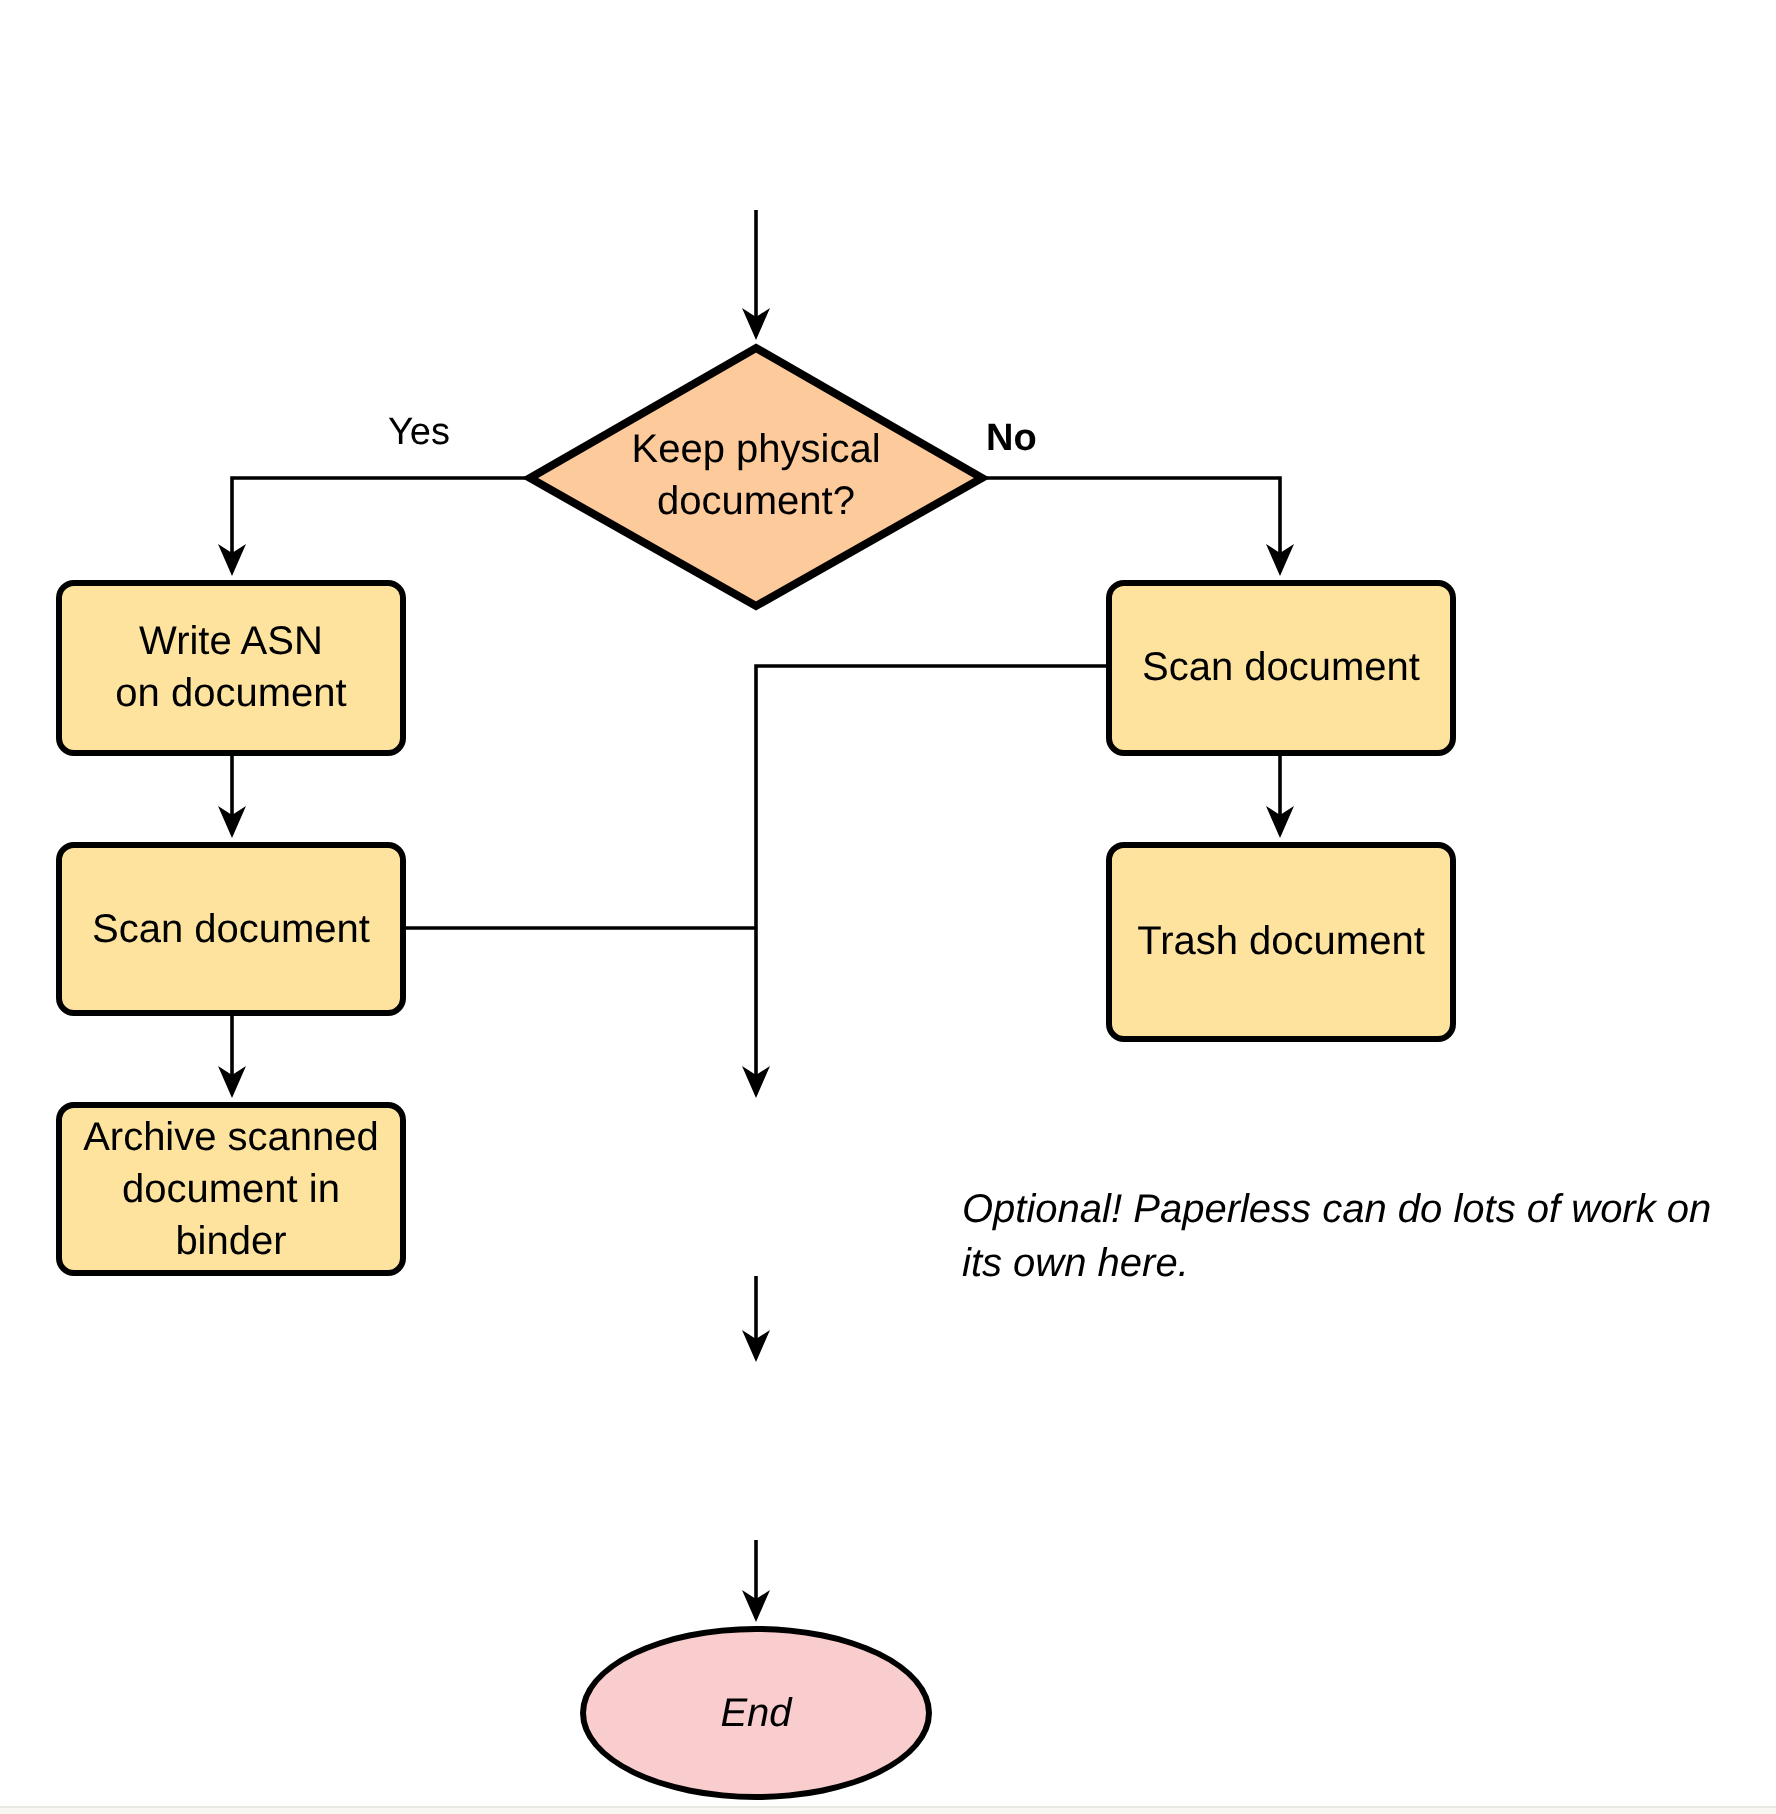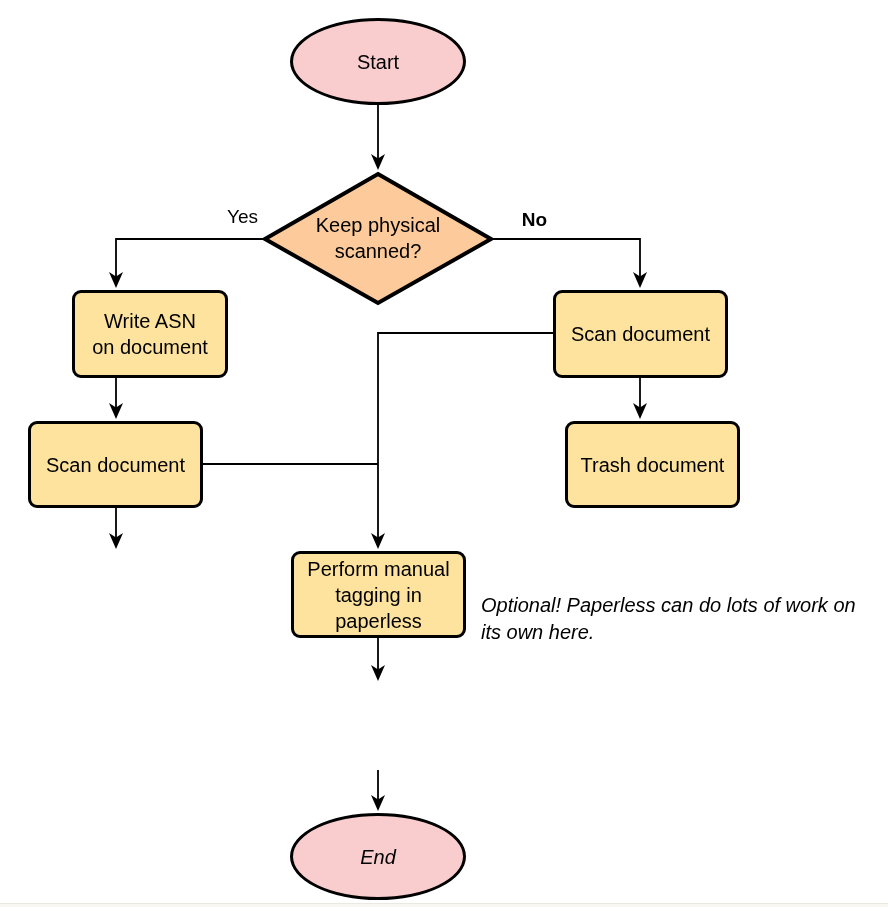--- a/index.html
+++ b/index.html
@@ -47,21 +47,21 @@
   .decision-label {
     background: transparent;
     border: none;
   }
   .edge-label {
     position: absolute;
     z-index: 2;
     font-size: 19px;
     line-height: 1;
     color: #000000;
-    text-align: right;
+    text-align: left;
   }
   .annotation {
     position: absolute;
     z-index: 2;
     left: 481px;
     top: 592px;
     width: 410px;
     font-size: 20px;
     line-height: 1.35;
     font-style: italic;
@@ -75,25 +75,25 @@
     top: 903px;
     width: 888px;
     height: 4px;
     background: #f9f7f2;
     border-top: 1px solid #eae8e3;
   }
 
   
   #node-start        { left: 290px; top: 18px;  width: 176px; height: 87px; }
   #node-decision     { left: 288px; top: 200px; width: 180px; height: 76px; }
-  #node-write-asn    { left: 28px;  top: 290px; width: 156px; height: 88px; margin-left: 44px; }
+  #node-write-asn    { left: 28px;  top: 290px; width: 175px; height: 88px; }
   #node-scan-left    { left: 28px;  top: 421px; width: 175px; height: 87px; }
   #node-archive      { left: 28px;  top: 551px; width: 175px; height: 87px; }
   #node-scan-right   { left: 553px; top: 290px; width: 175px; height: 88px; }
-  #node-trash        { left: 553px; top: 421px; width: 175px; height: 87px; margin-left: 12px; }
+  #node-trash        { left: 553px; top: 421px; width: 175px; height: 100px; }
   #node-tagging      { left: 291px; top: 551px; width: 175px; height: 87px; }
   #node-remove-inbox { left: 291px; top: 683px; width: 175px; height: 87px; }
   #node-end          { left: 290px; top: 813px; width: 176px; height: 87px; font-style: italic; }
   #label-yes         { left: 194px; top: 207px; width: 64px; }
   #label-no          { left: 493px; top: 210px; width: 54px; font-weight: bold; }
 </style>
 </head>
 <body>
 
 <div class="canvas">
@@ -112,42 +112,41 @@
     <polyline points="493,239 640,239 640,286" fill="none" stroke="#000000" stroke-width="1.8" marker-end="url(#arrow)"></polyline>
     <polyline points="116,378 116,417" fill="none" stroke="#000000" stroke-width="1.8" marker-end="url(#arrow)"></polyline>
     <polyline points="116,508 116,547" fill="none" stroke="#000000" stroke-width="1.8" marker-end="url(#arrow)"></polyline>
     <polyline points="640,378 640,417" fill="none" stroke="#000000" stroke-width="1.8" marker-end="url(#arrow)"></polyline>
     <polyline points="553,333 378,333 378,547" fill="none" stroke="#000000" stroke-width="1.8" marker-end="url(#arrow)"></polyline>
     <polyline points="203,464 378,464" fill="none" stroke="#000000" stroke-width="1.8"></polyline>
     <polyline points="378,638 378,679" fill="none" stroke="#000000" stroke-width="1.8" marker-end="url(#arrow)"></polyline>
     <polyline points="378,770 378,809" fill="none" stroke="#000000" stroke-width="1.8" marker-end="url(#arrow)"></polyline>
   </svg>
 
-  <div class="node terminal" id="node-start">Start</div>
 
   <div class="node decision-label" id="node-decision">Keep physical
-scanned?</div>
+document?</div>
 
   <div class="edge-label" id="label-yes">Yes</div>
 
   <div class="edge-label" id="label-no">No</div>
 
   <div class="node process" id="node-write-asn">Write ASN
 on document</div>
 
   <div class="node process" id="node-scan-left">Scan document</div>
 
+  <div class="node process" id="node-archive">Archive scanned
+document in
+binder</div>
 
   <div class="node process" id="node-scan-right">Scan document</div>
 
   <div class="node process" id="node-trash">Trash document</div>
 
-  <div class="node process" id="node-tagging">Perform manual
-tagging in
-paperless</div>
 
 
   <div class="node terminal" id="node-end">End</div>
 
   <div class="annotation">Optional! Paperless can do lots of work on
 its own here.</div>
 
   <div class="bottom-strip"></div>
 
 </div>

